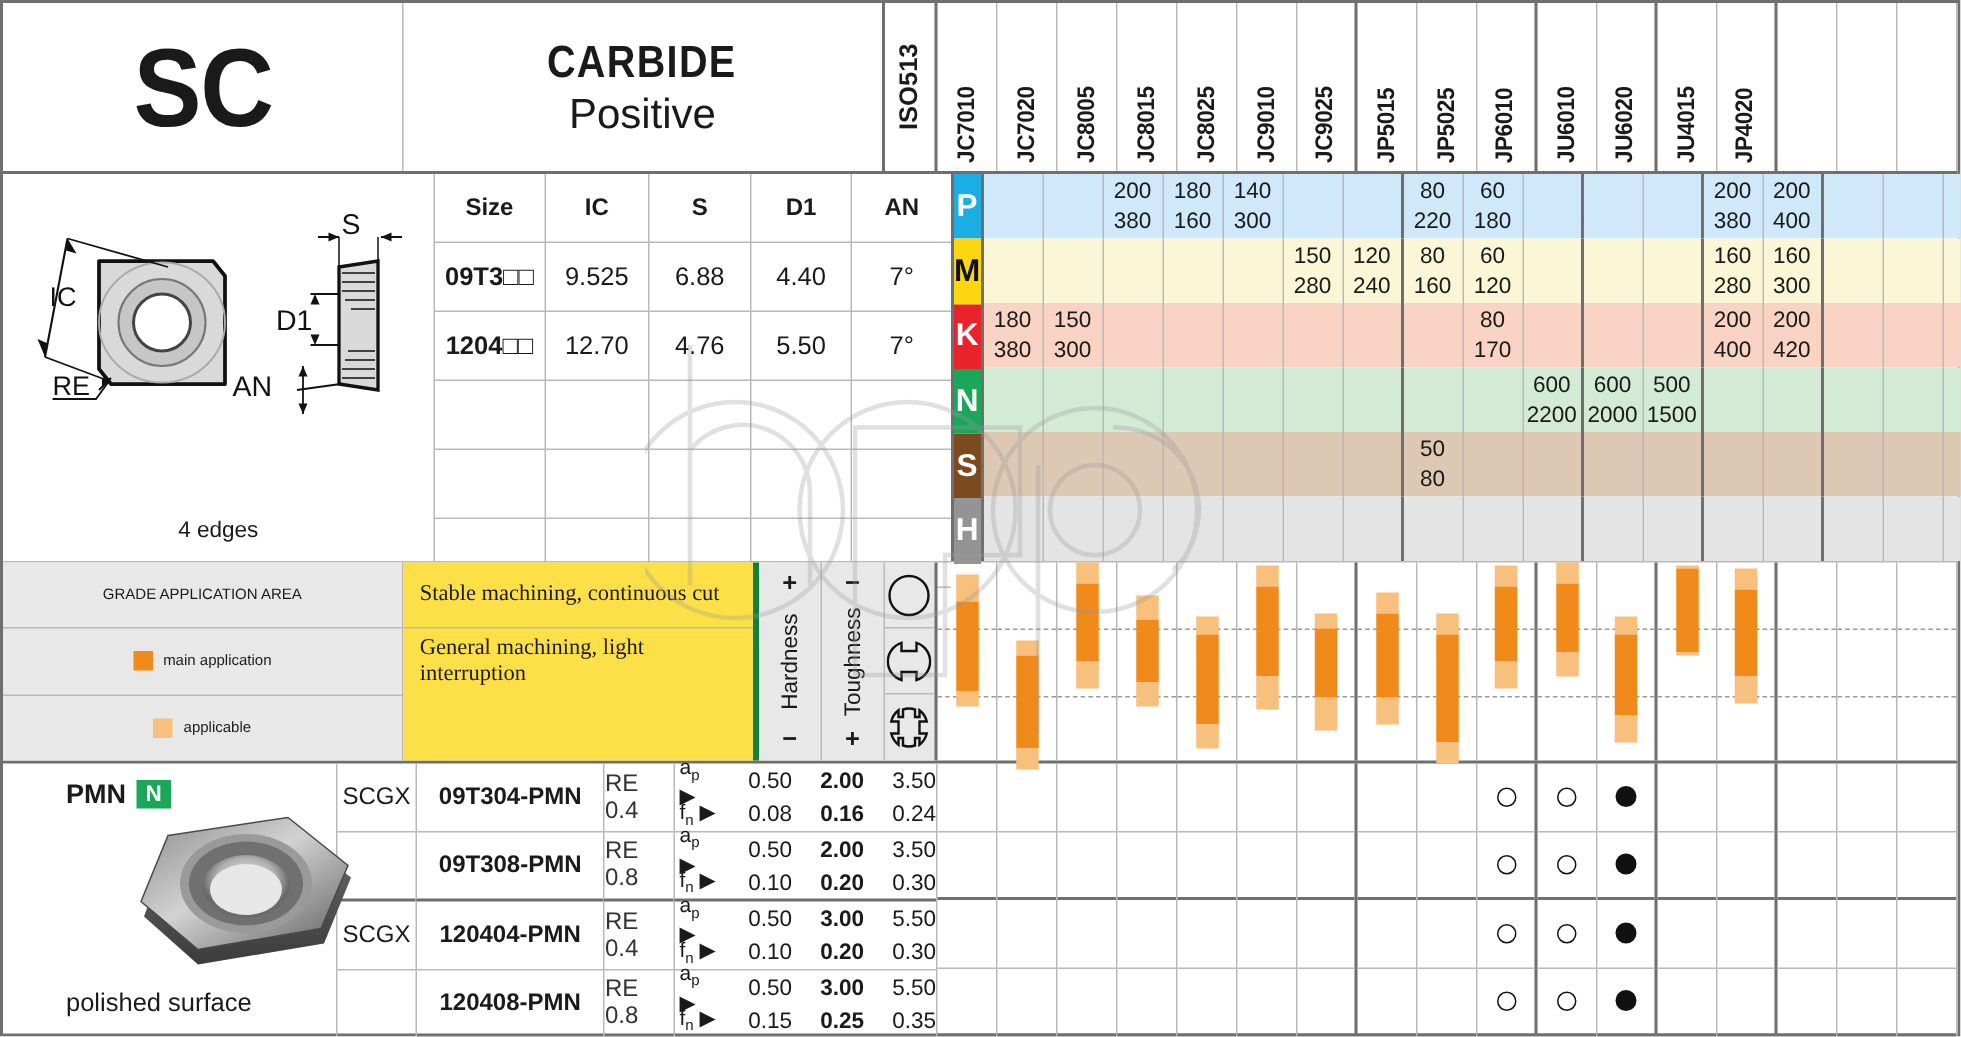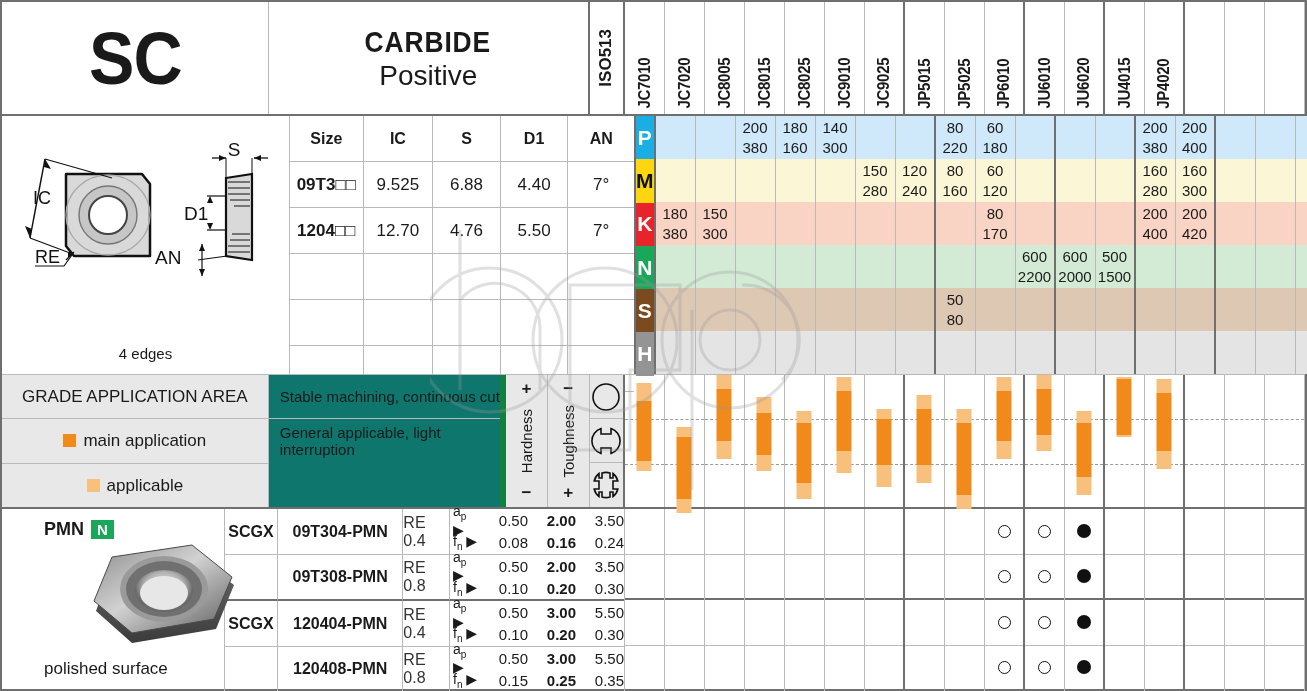--- a/index.html
+++ b/index.html
@@ -71,24 +71,24 @@
   #grade-values .vc{ width:40px; border-right:1px solid #b9b9b9;
                      display:flex; flex-direction:column; align-items:center;
                      justify-content:center; font-size:15px; line-height:1.32; }
   #grade-values .vsep{ border-right:2px solid #6f6f6f; }
 
   
   #band-app{ height:133px; display:flex; border-top:1px solid #b9b9b9; }
   #app-legend{ width:288px; background:#e8e8e8; border-right:1px solid #b9b9b9; }
   #app-legend .lr{ height:44.3px; display:flex; align-items:center;
                    justify-content:center; gap:7px; border-bottom:1px solid #b9b9b9;
-                   font-size:17px;}
+                   font-size:10px;}
   #app-legend .lr:last-child{border-bottom:none;}
   .swatch{ width:13px; height:13px; display:inline-block; }
-  #app-desc{ width:256px; background:#0f766e; border-right:6px solid #15803d; }
+  #app-desc{ width:256px; background:#fde047; border-right:4px solid #15803d;font-family:Liberation Serif, serif; }
   #app-desc .dr{ height:44.3px; display:flex; align-items:center; padding-left:11px;
                  border-bottom:1px solid #b9b9b9; font-size:15px;}
   #app-desc .dr:last-child{border-bottom:none;}
   .axis-col{ width:45px; background:#e8e8e8; border-right:1px solid #b9b9b9;
              display:flex; flex-direction:column; align-items:center;
              justify-content:space-between; padding:4px 0; }
   .axis-col .sgn{ font-size:17px; font-weight:bold; }
   .axis-col .lbl{ writing-mode:vertical-rl; transform:rotate(180deg); font-size:15px; }
   #icon-col{ width:38px; background:#e8e8e8; border-right:2px solid #6f6f6f;
              display:flex; flex-direction:column; }
@@ -107,21 +107,21 @@
   #band-bot{ height:184px; display:flex; border-top:2px solid #6f6f6f; }
   #pmn-box{ width:288px; border-right:1px solid #b9b9b9; position:relative; }
   #pmn-label{ position:absolute; left:42px; top:10px; display:flex; align-items:center; gap:7px;}
   #pmn-label .t{ font-size:18px; font-weight:bold; }
   #pmn-label .n{ background:#1aa75a; color:#fff; font-weight:bold; font-size:15px;
                  padding:1px 6px; }
   #polished{ position:absolute; left:42px; bottom:12px; font-size:17px; }
   #prod-table{ width:400px; border-right:1px solid #b9b9b9; }
   #prod-table .pr{ display:flex; height:46px; }
   #prod-table .pc{ display:flex; align-items:center; border-bottom:1px solid #b9b9b9; }
-  .p-fam{ width:58px; justify-content:center; font-size:16px; font-weight:bold;}
+  .p-fam{ width:58px; justify-content:center; font-size:16px; font-weight:normal;}
   .p-des{ width:140px; justify-content:center; font-size:16px; font-weight:bold;
           border-left:1px solid #b9b9b9;}
   .p-re{ width:52px; justify-content:center; font-size:16px;
          border-left:1px solid #b9b9b9; color:#333;}
   .p-vals{ flex:1; border-left:1px solid #b9b9b9; display:flex; flex-direction:column;
            justify-content:center; }
   .p-vals .vl{ display:flex; align-items:center; height:22px; font-size:15px; }
   .p-vals .sym{ width:30px; padding-left:3px; font-size:14px; }
   .p-vals .sym sub{ font-size:10px; }
   .p-vals .n1,.p-vals .n2,.p-vals .n3{ width:48px; text-align:right; }
@@ -513,21 +513,21 @@
           <span class="swatch" style="background: rgb(239, 138, 27);"></span>
           <span>main application</span>
         </div>
         <div class="lr">
           <span class="swatch" style="background: rgb(247, 192, 125);"></span>
           <span>applicable</span>
         </div>
       </div>
     <div id="app-desc">
         <div class="dr">Stable machining, continuous cut</div>
-        <div class="dr">General applicable, light interruption</div>
+        <div class="dr">General machining, light interruption</div>
       </div>
     <div class="axis-col">
       <div class="sgn">+</div>
       <div class="lbl">Hardness</div>
       <div class="sgn">−</div>
     </div>
     <div class="axis-col">
       <div class="sgn">−</div>
       <div class="lbl">Toughness</div>
       <div class="sgn">+</div>

